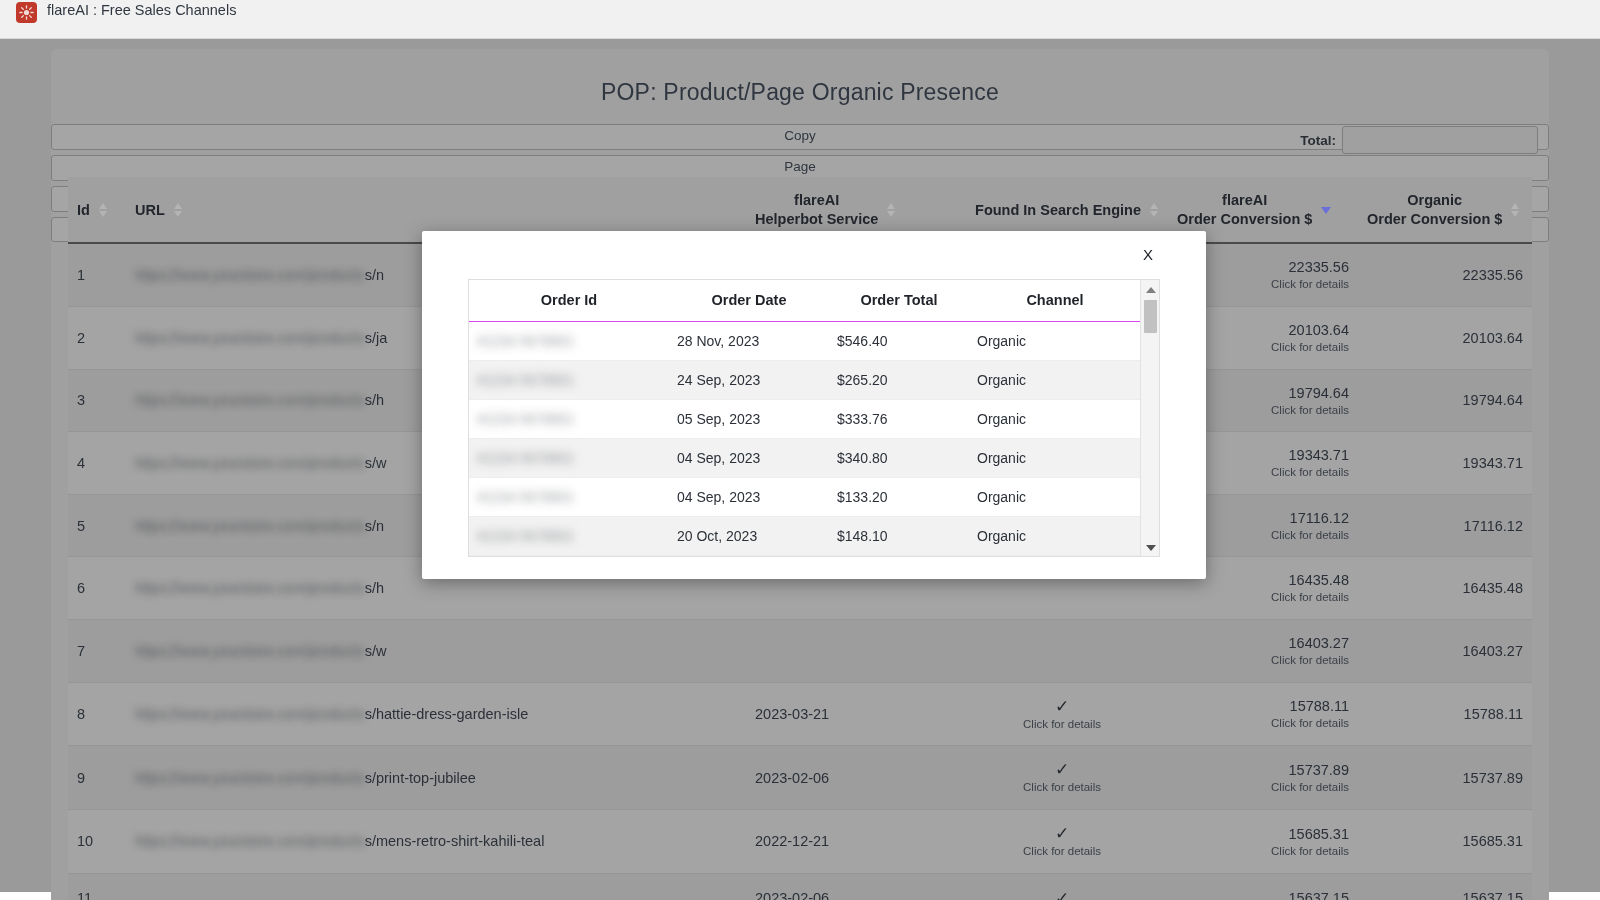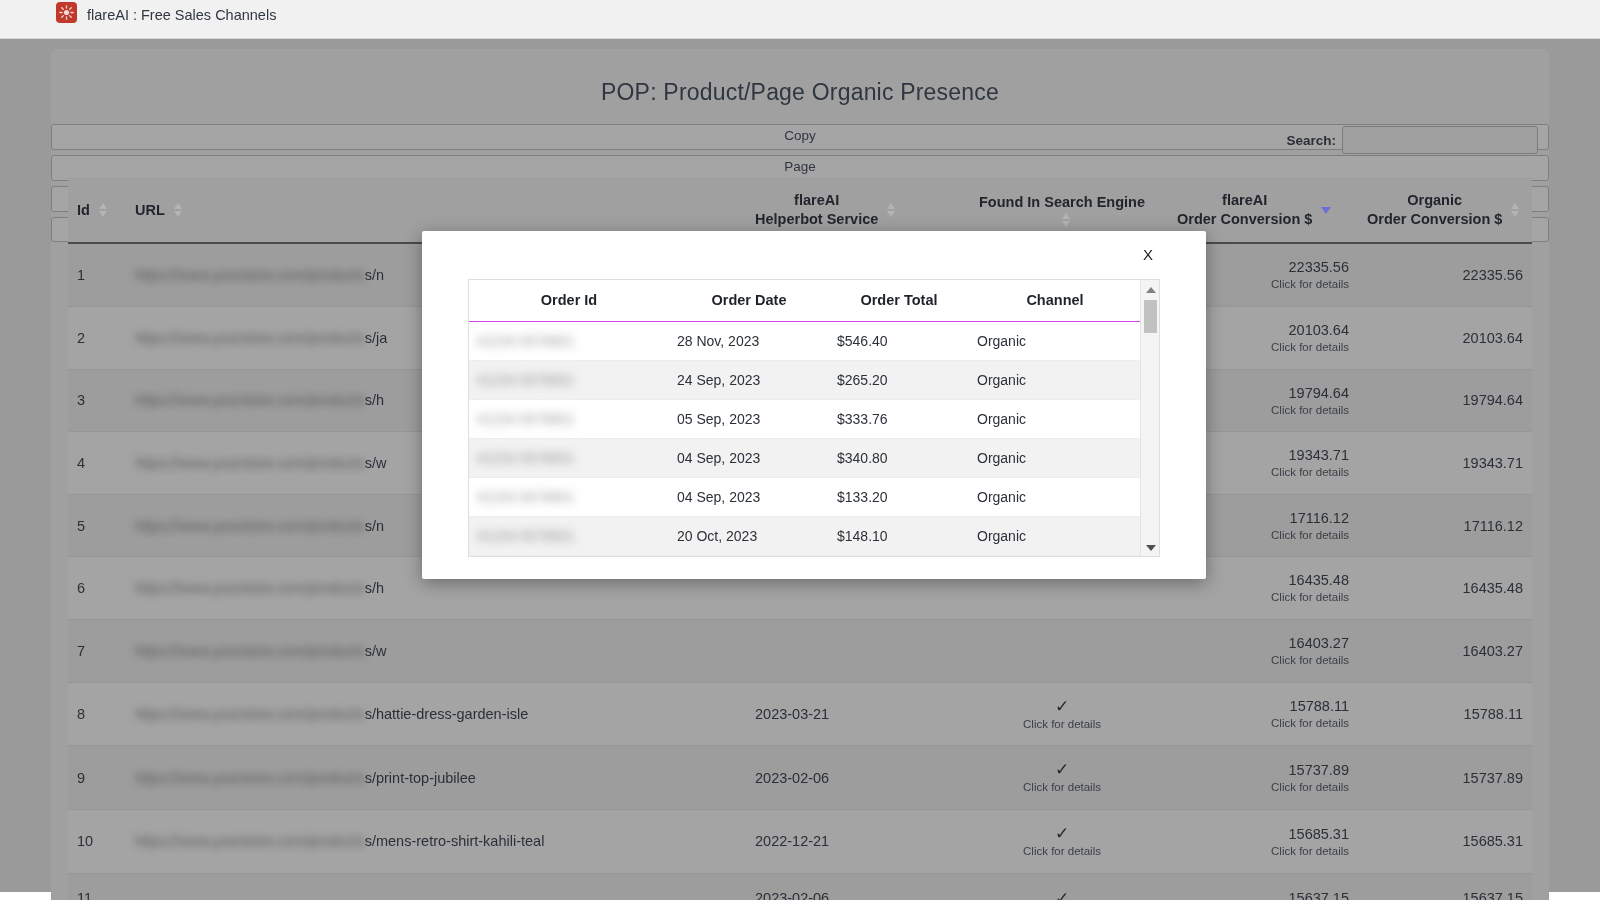--- a/index.html
+++ b/index.html
@@ -15,22 +15,22 @@
   
   #app-chrome {
     position: absolute; top: 0; left: 0;
     width: 1600px; height: 39px;
     background: #f1f1f1;
     border-bottom: 1px solid #d8d8d8;
     display: flex; align-items: center;
     z-index: 60;
   }
   #chrome-tab {
-    display: flex; align-items: flex-end; gap: 10px;
-    padding: 16px 16px; height: 39px; margin-left: 40px;
+    display: flex; align-items: flex-start; gap: 10px;
+    padding: 2px 16px; height: 39px;
   }
   .fav {
     width: 21px; height: 21px; border-radius: 4px;
     background: #c0392b;
     position: relative; flex: none;
   }
   .fav svg { position: absolute; top: 3px; left: 3px; }
   #chrome-title {
     font-size: 14.5px; color: #303741; white-space: nowrap;
   }
@@ -114,21 +114,21 @@
     color: #22262c;
     padding: 14px 9px 13px 9px;
     vertical-align: middle;
     background: #a0a0a0;
     position: relative;
     cursor: pointer;
   }
   .th-inner { display: flex; align-items: center; }
   .th-txt { white-space: pre-line; line-height: 1.32; }
   .th-l .th-inner { justify-content: flex-start; }
-  .th-c .th-inner { justify-content: flex-end; flex-direction: column; }
+  .th-c .th-inner { justify-content: flex-end; }
 
   .sort {
     display: inline-block; width: 9px; margin-left: 9px; flex: none;
     position: relative; height: 16px;
   }
   .sort i {
     position: absolute; left: 0; width: 0; height: 0;
     border-left: 4.5px solid transparent;
     border-right: 4.5px solid transparent;
   }
@@ -302,21 +302,21 @@
     <h1 id="page-title">POP: Product/Page Organic Presence</h1>
 
     <div id="toolbar-row">
       <div id="export-buttons">
           <button class="btn">Copy</button>
           <button class="btn">Page</button>
           <button class="btn">CSV</button>
           <button class="btn">PDF</button>
         </div>
       <div id="search-wrap">
-        <span id="search-label">Search:</span>
+        <span id="search-label">Total:</span>
         <input id="search-input" type="text" placeholder="" style="">
       </div>
     </div>
 
     <table id="main-table">
       <thead>
         <tr id="main-head-row">
             <th class="th-l" style="width: 58px;">
               <div class="th-inner">
                 <span class="th-txt">Id</span>

